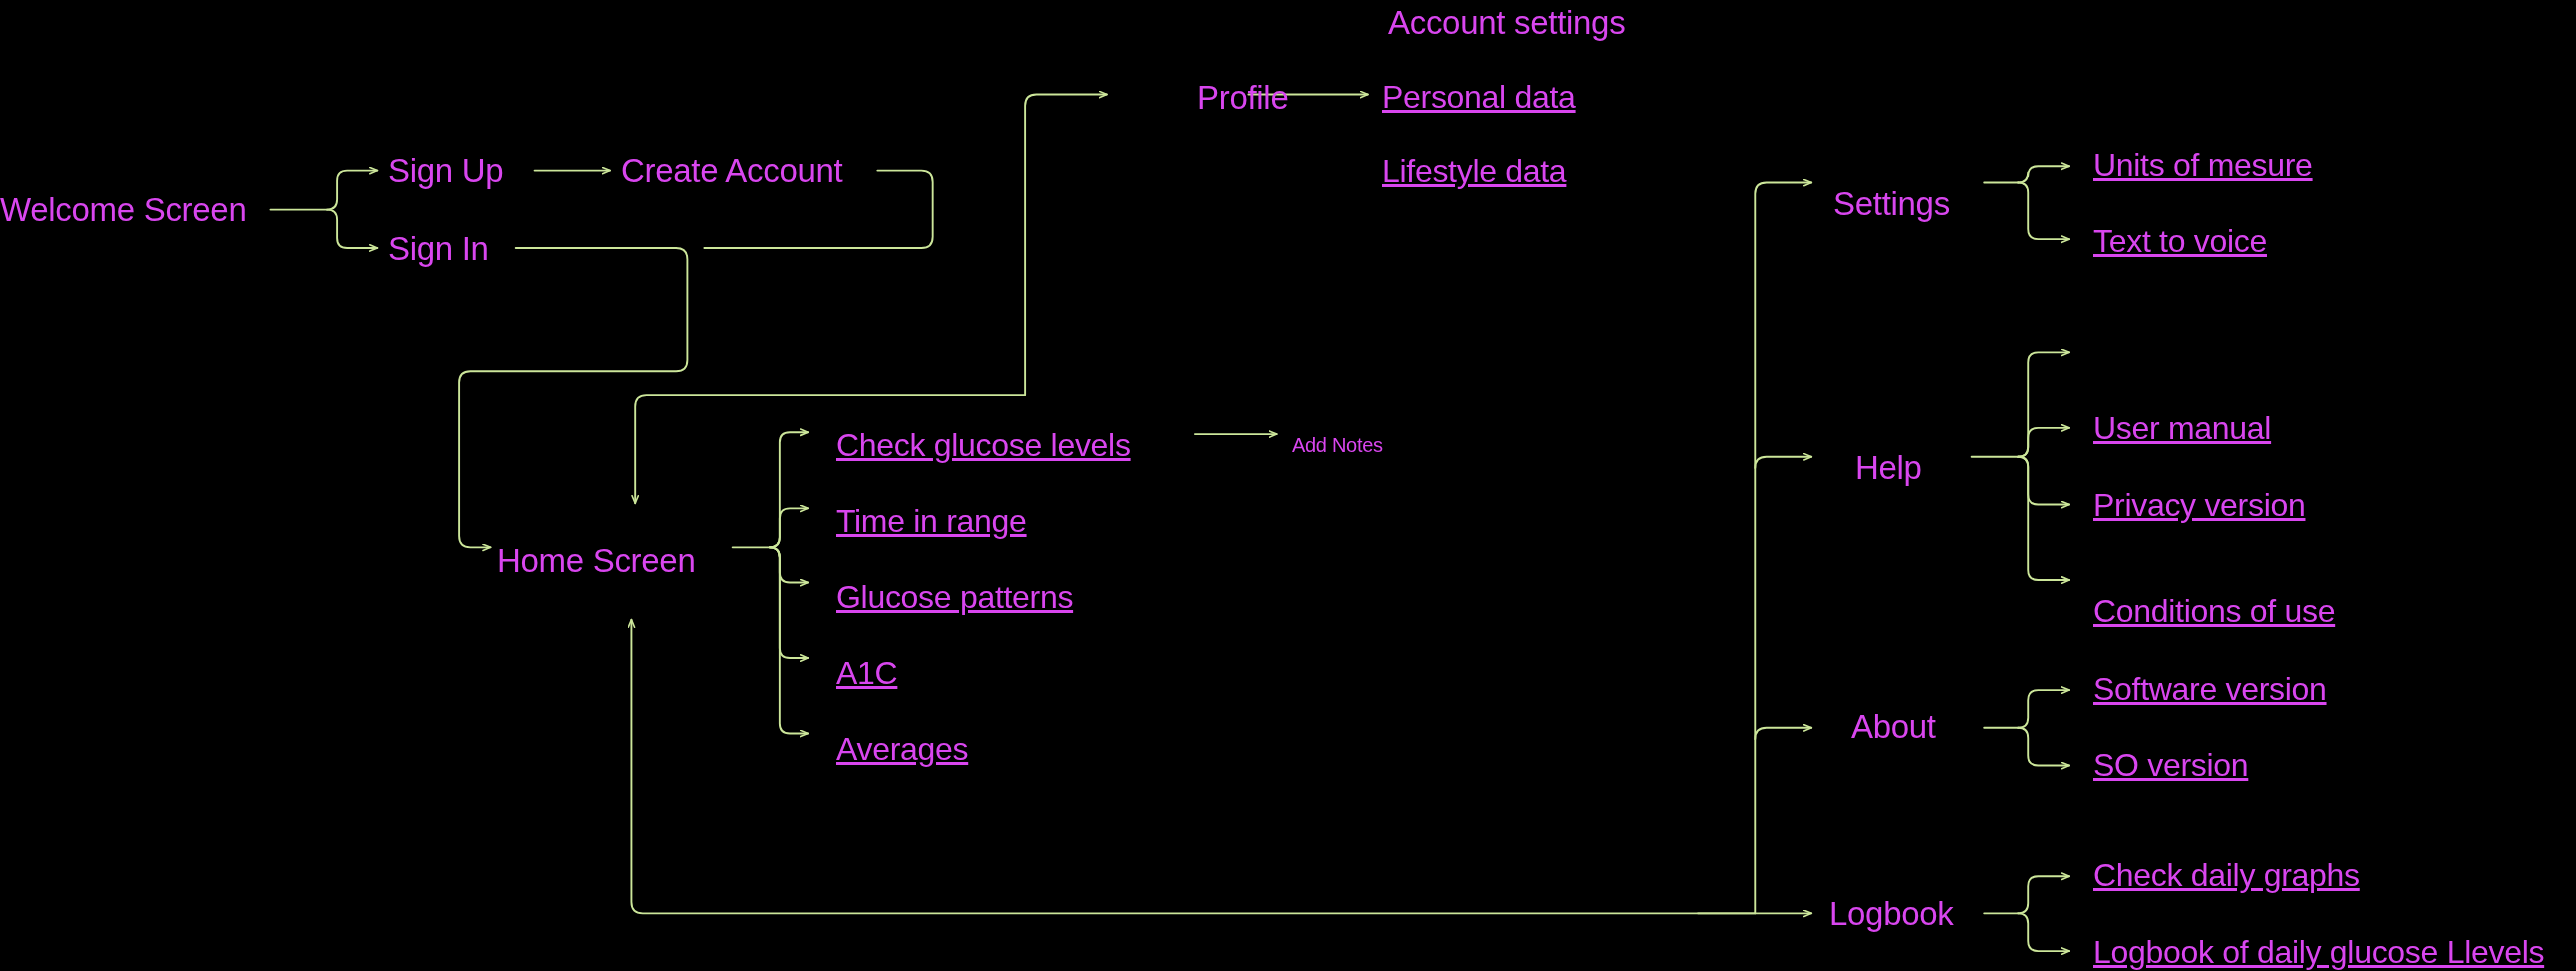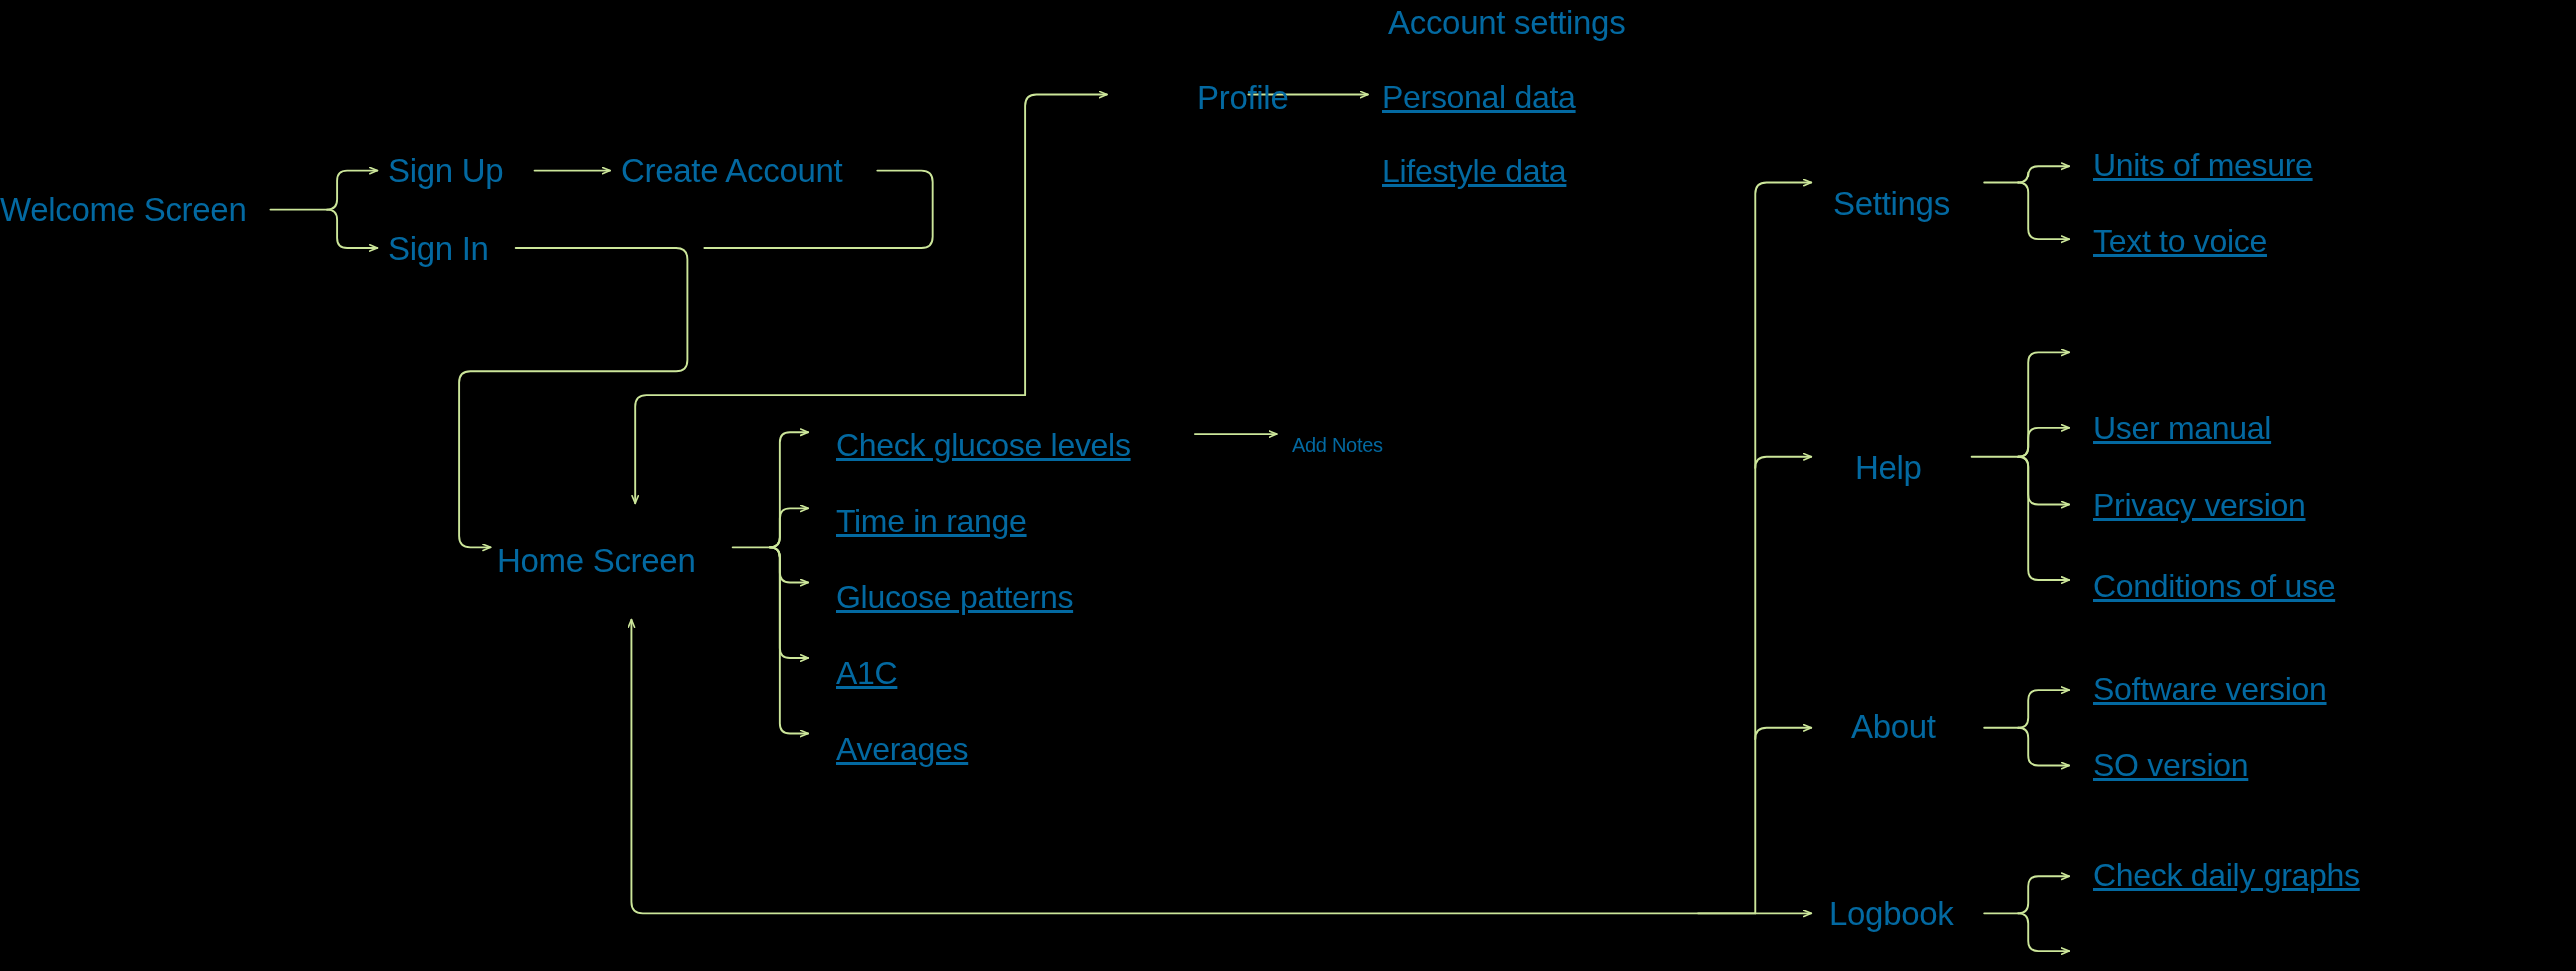--- a/index.html
+++ b/index.html
@@ -1,21 +1,21 @@
 <!DOCTYPE html>
 <html style="font-size:10px"><head>
 <meta charset="utf-8">
 <title>App Flow Diagram</title>
 <style>
   html,body{margin:0;padding:0;background:#000;}
   body{width:2576px;height:972px;overflow:hidden;
        font-family:"Liberation Sans","DejaVu Sans",sans-serif;}
   #stage{position:relative;width:2576px;height:972px;background:#000;}
   svg.wires{position:absolute;left:0;top:0;width:2576px;height:972px;}
-  .node-label{position:absolute;color:#0369a1;white-space:nowrap;
+  .node-label{position:absolute;color:#d946ef;white-space:nowrap;
        font-family:"Liberation Sans","DejaVu Sans",sans-serif;
        font-weight:300;letter-spacing:-0.3px;line-height:1;
        transform:translateY(-50%);}
   .lvl0{font-size:33px;}
   .lvl1{font-size:33px;}
   .lvl2{font-size:32px;text-decoration:underline;}
   .lvl3{font-size:20px;}
 </style>
 </head>
 <body>
@@ -124,27 +124,28 @@
 
   <div class="node-label lvl2" style="left:2093px;top:241px;">Text to voice</div>
 
   <div class="node-label lvl1" style="left:1855px;top:467px;text-align:right;">Help</div>
 
 
   <div class="node-label lvl2" style="left:2093px;top:428px;">User manual</div>
 
   <div class="node-label lvl2" style="left:2093px;top:505px;">Privacy version</div>
 
-  <div class="node-label lvl2" style="left:2093px;top:586px;">Conditions of use</div>
+  <div class="node-label lvl2" style="left:2093px;top:611px;">Conditions of use</div>
 
   <div class="node-label lvl1" style="left:1851px;top:726px;">About</div>
 
   <div class="node-label lvl2" style="left:2093px;top:689px;text-align:center;">Software version</div>
 
   <div class="node-label lvl2" style="left:2093px;top:765px;">SO version</div>
 
   <div class="node-label lvl1" style="left:1829px;top:913px;">Logbook</div>
 
   <div class="node-label lvl2" style="left:2093px;top:875px;">Check daily graphs</div>
 
+  <div class="node-label lvl2" style="left:2093px;top:952px;">Logbook of daily glucose Llevels</div>
 
 </div>
 
 
 </body></html>

